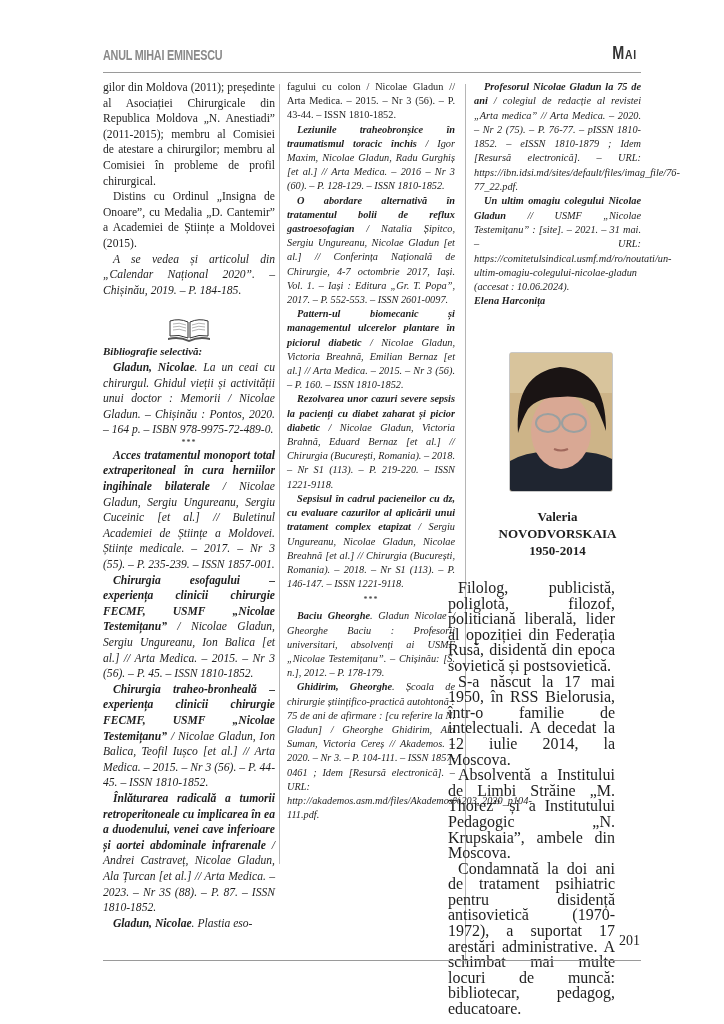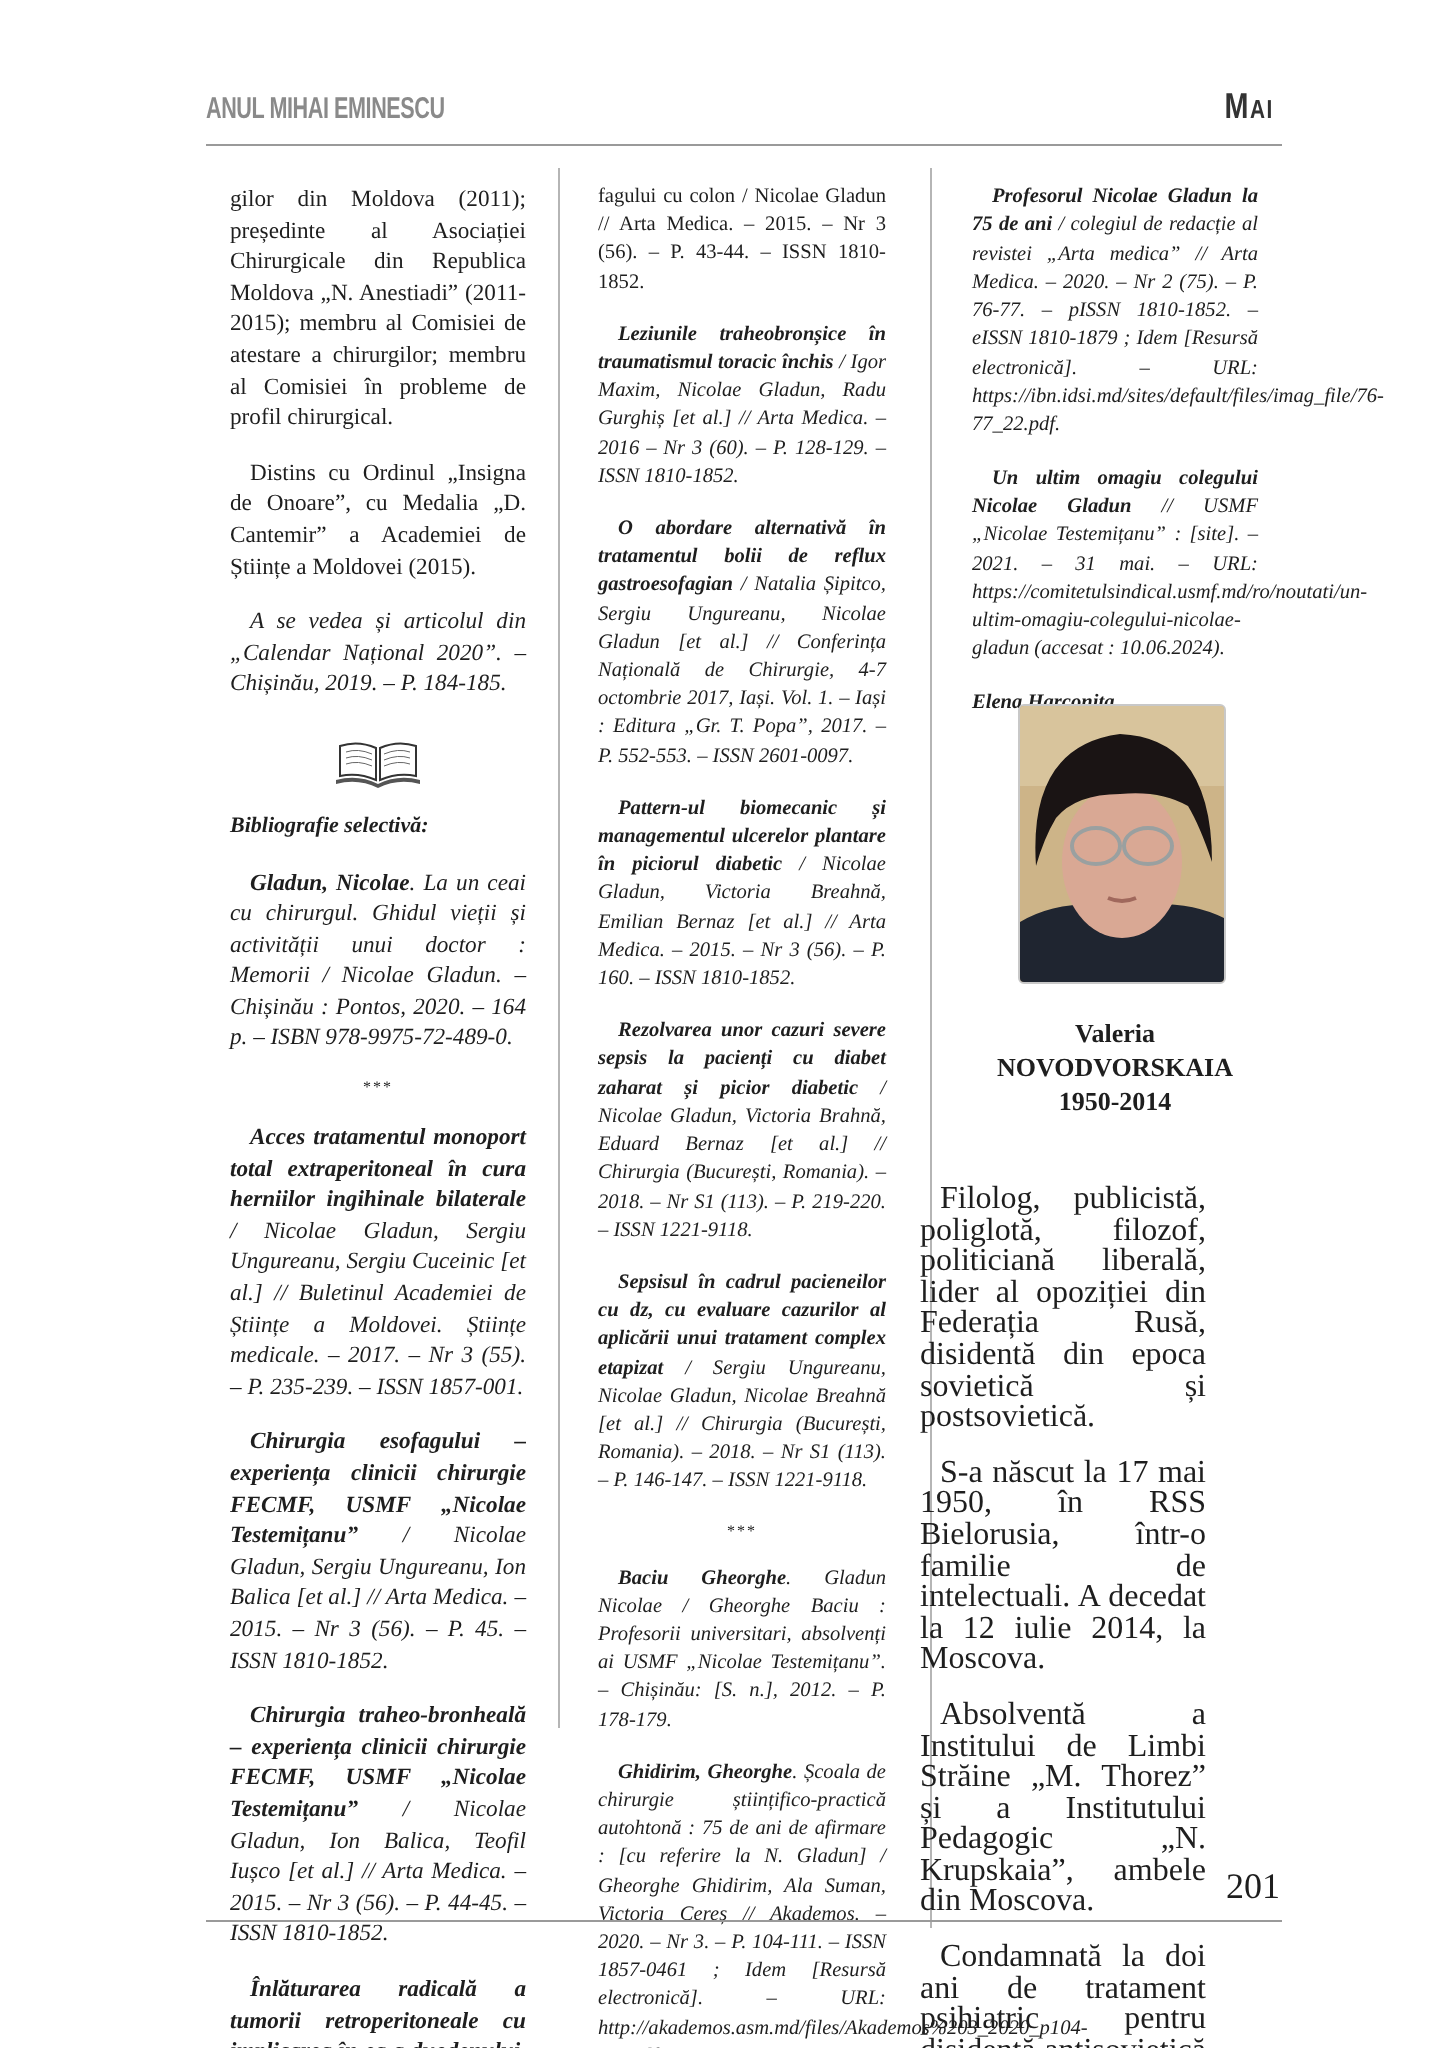--- a/index.html
+++ b/index.html
@@ -22,40 +22,40 @@
   .header-right .small { font-size: 13px; }
   .rule-top { position: absolute; left: 103px; width: 538px; top: 72px; height: 1px; background: #9a9a9a; }
   .rule-bottom { position: absolute; left: 103px; width: 538px; top: 960px; height: 1px; background: #9a9a9a; }
   .vdiv { position: absolute; width: 1px; background: #b5b5b5; }
   .col {
     position: absolute; top: 80px; text-align: justify;
   }
   .col1 { left: 103px; width: 172px; font-size: 11.6px; line-height: 15.6px; }
   .col2 { left: 287px; width: 168px; font-size: 10.3px; line-height: 14.2px; }
   .col3 { left: 474px; width: 167px; font-size: 10.3px; line-height: 14.3px; }
-  p { margin: 12px; text-indent: 10px; }
+  p { margin: 0; text-indent: 10px; }
   p.noind { text-indent: 0; }
   .bib { text-indent: 10px; font-style: italic; }
   b { font-weight: bold; }
   .italic { font-style: italic; }
   .stars { text-align: center; text-indent: 0; font-size: 8px; line-height: 10px; letter-spacing: 1px; }
   .book { display: block; margin: 18px auto 2px; width: 44px; height: 26px; }
   .bibtitle { text-align: left; text-indent: 0; font-weight: bold; font-style: italic; font-size: 11px; }
   .author { font-style: italic; font-weight: bold; text-indent: 0; }
   .photo {
     position: absolute; left: 509px; top: 352px; width: 102px; height: 138px;
     border: 1px solid #c8c8c8; border-radius: 3px; overflow: hidden;
     background: #d9c39a;
   }
   .name-block {
     position: absolute; left: 474px; width: 167px; top: 508px;
     text-align: center; font-weight: bold; font-size: 13px; line-height: 17px;
   }
   .bio-block { position: absolute; left: 448px; width: 167px; top: 580px; text-align: justify; font-size: 16px; line-height: 15.6px; }
-  .page-num { position: absolute; right: 84px; top: 933px; font-size: 18px; }
+  .page-num { position: absolute; right: 84px; top: 933px; font-size: 14px; }
 </style>
 </head>
 <body>
 
 <div class="header-left">ANUL MIHAI EMINESCU</div>
 <div class="header-right"><span>M</span><span class="small">AI</span></div>
 <div class="rule-top"></div>
 
 <div class="vdiv" style="left:279px; top:84px; height:780px;"></div>
 <div class="vdiv" style="left:465px; top:84px; height:880px;"></div>

